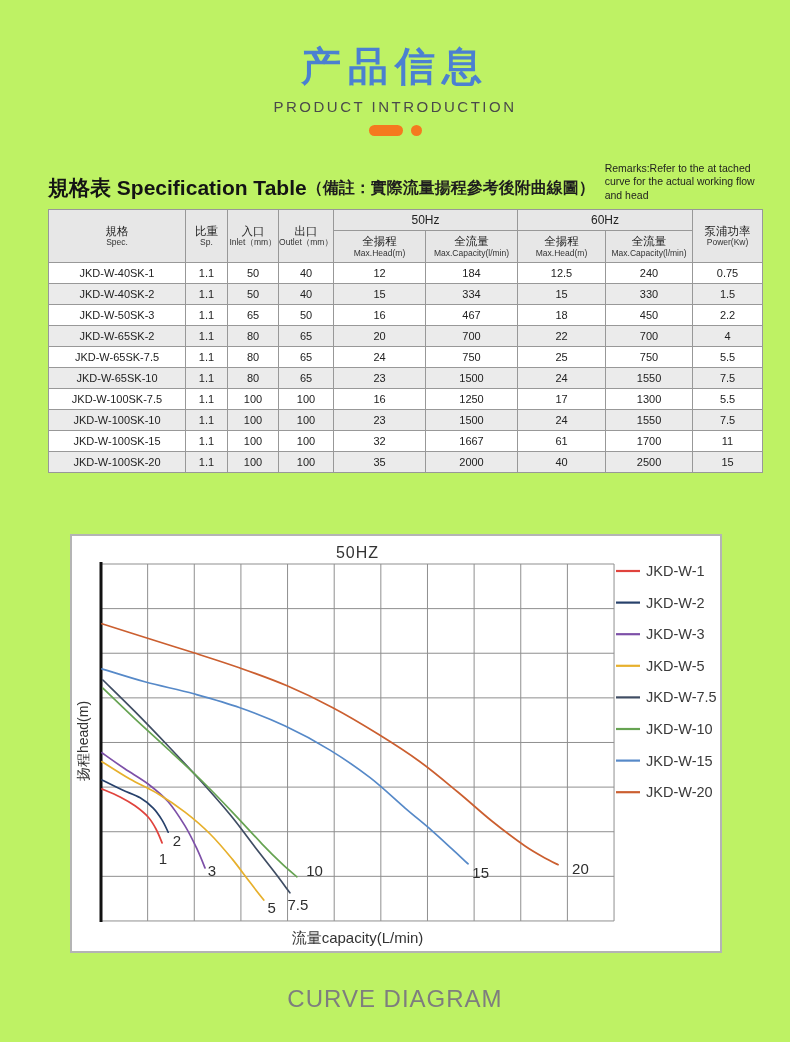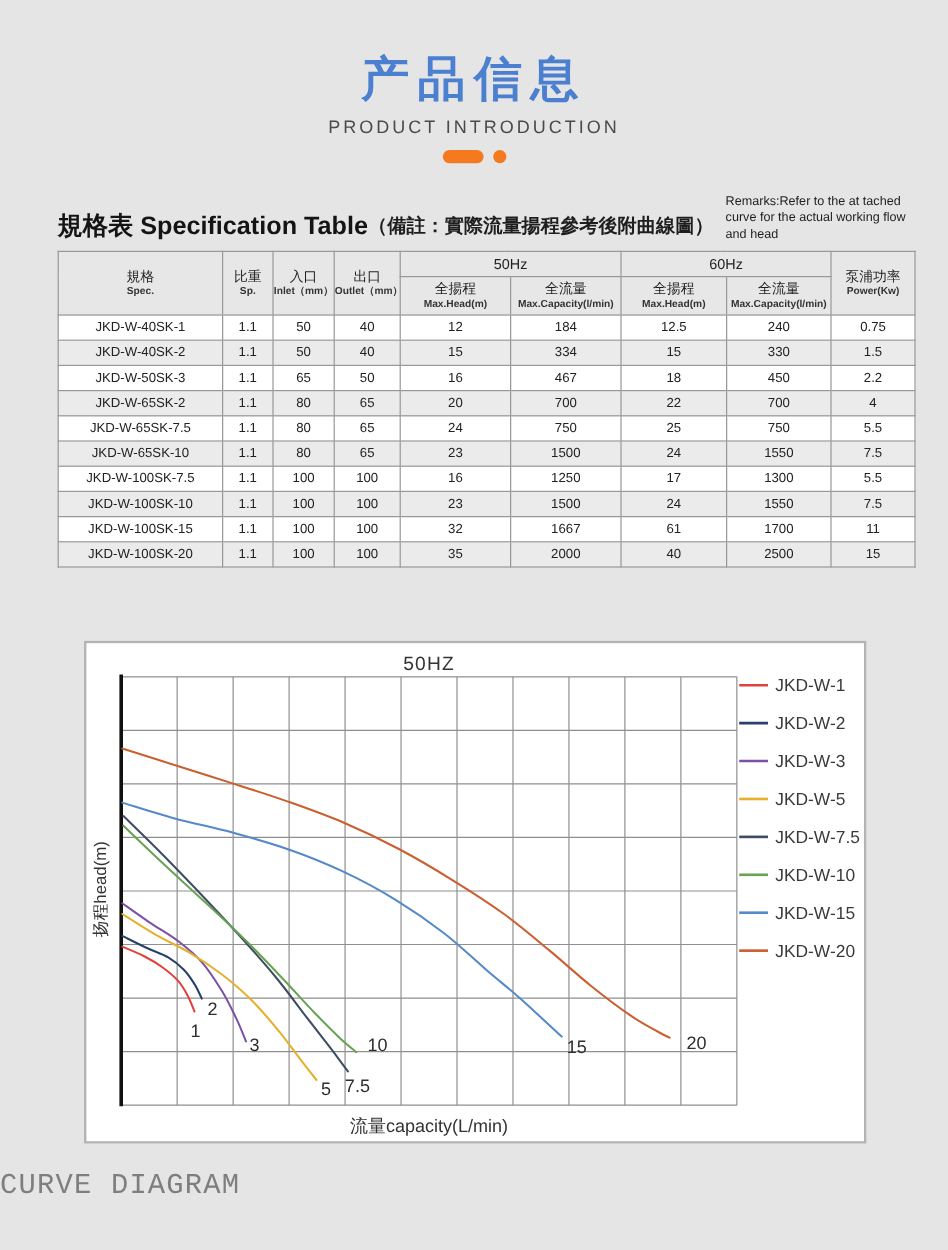--- a/index.html
+++ b/index.html
@@ -1,16 +1,16 @@
 <!DOCTYPE html>
 <html><head>
 <meta charset="utf-8">
 <style>
   html,body { margin:0; padding:0; background:#fff; }
-  .page { position:relative; width:790px; height:1042px; background:#e5e5e5;
+  .page { position:relative; width:790px; height:1042px; background:#bef264;
           font-family:"Liberation Sans", sans-serif; overflow:hidden; }
 
   
   .brand-title { padding-top:42px; text-align:center; font-size:40px; font-weight:bold;
                  letter-spacing:7px; color:#4b80d1; line-height:48px; }
   .brand-sub   { margin-top:8px; text-align:center; font-size:15px; letter-spacing:2.5px;
                  color:#4a4a4a; line-height:18px; }
   .divider { margin-top:8px; display:flex; justify-content:center; align-items:center; gap:8px; height:12px; }
   .divider-bar { width:34px; height:11px; border-radius:6px; background:#f5791f; }
   .divider-dot { width:11px; height:11px; border-radius:50%; background:#f5791f; }
@@ -22,32 +22,32 @@
                 white-space:nowrap; padding-bottom:3px; }
   .spec-remark { width:212px; margin-left:10px; font-size:10.5px; line-height:1.28; color:#1e1e1e; }
 
   
   table.spec { border-collapse:collapse; table-layout:fixed; width:714px; margin-left:48px;padding-left:11px; }
   .spec th, .spec td { border:1px solid #989898; text-align:center; vertical-align:middle; padding:0; }
   .spec thead th { background:#e7e7e7; font-weight:normal; }
   .freq-cell { font-size:12px; height:20px; color:#222; }
   .sub-row th { height:31px; }
   .th-cn { font-size:11.5px; color:#1f1f1f; line-height:1.2; }
-  .th-en { font-size:8.5px; color:#333; line-height:1.15; white-space:nowrap;font-weight:bold; }
+  .th-en { font-size:8.5px; color:#333; line-height:1.15; white-space:nowrap; }
   .spec tbody td { height:20px; font-size:11px; color:#222; background:#fff; }
   .spec tbody tr:nth-child(even) td { background:#ebebeb; }
 
   
   .chart-box { position:relative; margin:61px 0 0 70px; width:648px; height:415px;
                border:2px solid #b4b4b4; background:#fff; }
   .chart-box svg { position:absolute; left:0; top:0; }
   svg text { font-family:"Liberation Sans", sans-serif; }
 
-  .curve-caption { margin-top:22px; text-align:left; font-size:24px; color:#7e7e7e;
-                   letter-spacing:1px;font-family:Liberation Mono, monospace; }
+  .curve-caption { margin-top:32px; text-align:center; font-size:24px; color:#7e7e7e;
+                   letter-spacing:1px; }
 </style>
 </head>
 <body>
 
 <div class="page">
 
   <div class="brand-title" style="color: rgb(75, 128, 209);">产品信息</div>
   <div class="brand-sub">PRODUCT INTRODUCTION</div>
   <div class="divider">
     <span class="divider-bar" style="background: rgb(245, 121, 31);"></span>

